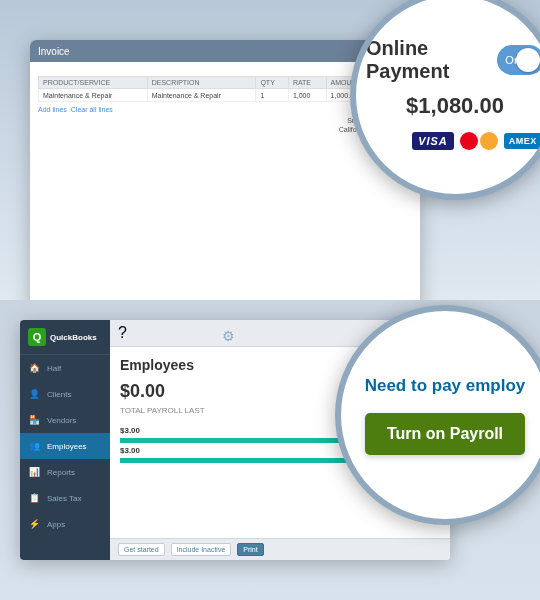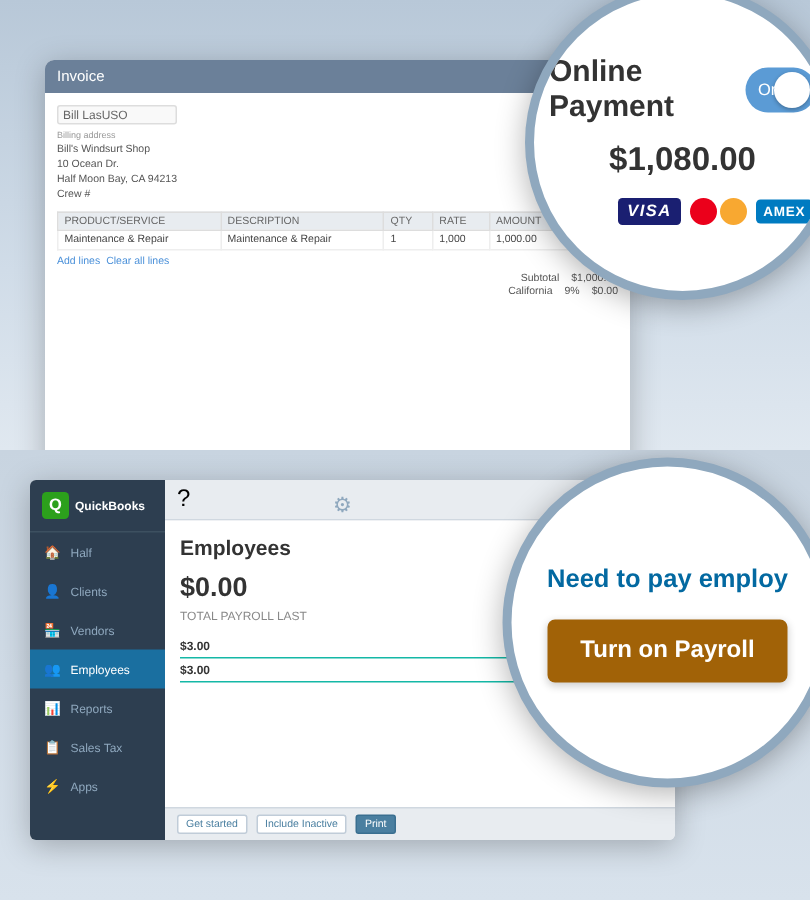--- a/index.html
+++ b/index.html
@@ -422,21 +422,21 @@
     }
 
     .emp-table {
       width: 100%;
     }
 
     .emp-row {
       display: flex;
       justify-content: space-between;
       padding: 3px 0;
-      border-bottom: 1px solid #14b8a6;
+      border-bottom: 5px solid #14b8a6;
       font-size: 8px;
       color: #555;
     }
 
     .emp-row-amount {
       font-weight: bold;
       color: #333;
     }
 
     
@@ -493,21 +493,21 @@
 
     .need-to-pay-text {
       font-size: 17px;
       font-weight: bold;
       color: #0369a1;
       margin-bottom: 16px;
       line-height: 1.3;
     }
 
     .turn-on-payroll-btn {
-      background: #a16207;
+      background: #4d7c0f;
       color: #fff;
       border: none;
       border-radius: 5px;
       padding: 12px 22px;
       font-size: 16px;
       font-weight: bold;
       cursor: pointer;
       white-space: nowrap;
       box-shadow: 0 2px 6px rgba(0,0,0,0.2);
     }
@@ -537,32 +537,20 @@
         </div>
         <div class="ctrl-btn ctrl-question">
           <span>?</span>
         </div>
         <div class="ctrl-btn ctrl-close">
           <span>×</span>
         </div>
       </div>
     </div>
     <div class="invoice-body">
-      <div class="invoice-top-row">
-        <div class="bill-to-section">
-          <div class="name-field">Bill LasUSO</div>
-          <div class="billing-block">
-            <div class="bl">Billing address</div>
-            <div>Bill's Windsurt Shop</div>
-            <div>10 Ocean Dr.</div>
-            <div>Half Moon Bay, CA 94213</div>
-            <div>Crew #</div>
-          </div>
-        </div>
-      </div>
 
       <table class="invoice-table">
         <thead>
           <tr>
             <th>PRODUCT/SERVICE</th>
             <th>DESCRIPTION</th>
             <th>QTY</th>
             <th>RATE</th>
             <th>AMOUNT</th>
             <th>TAX</th>

